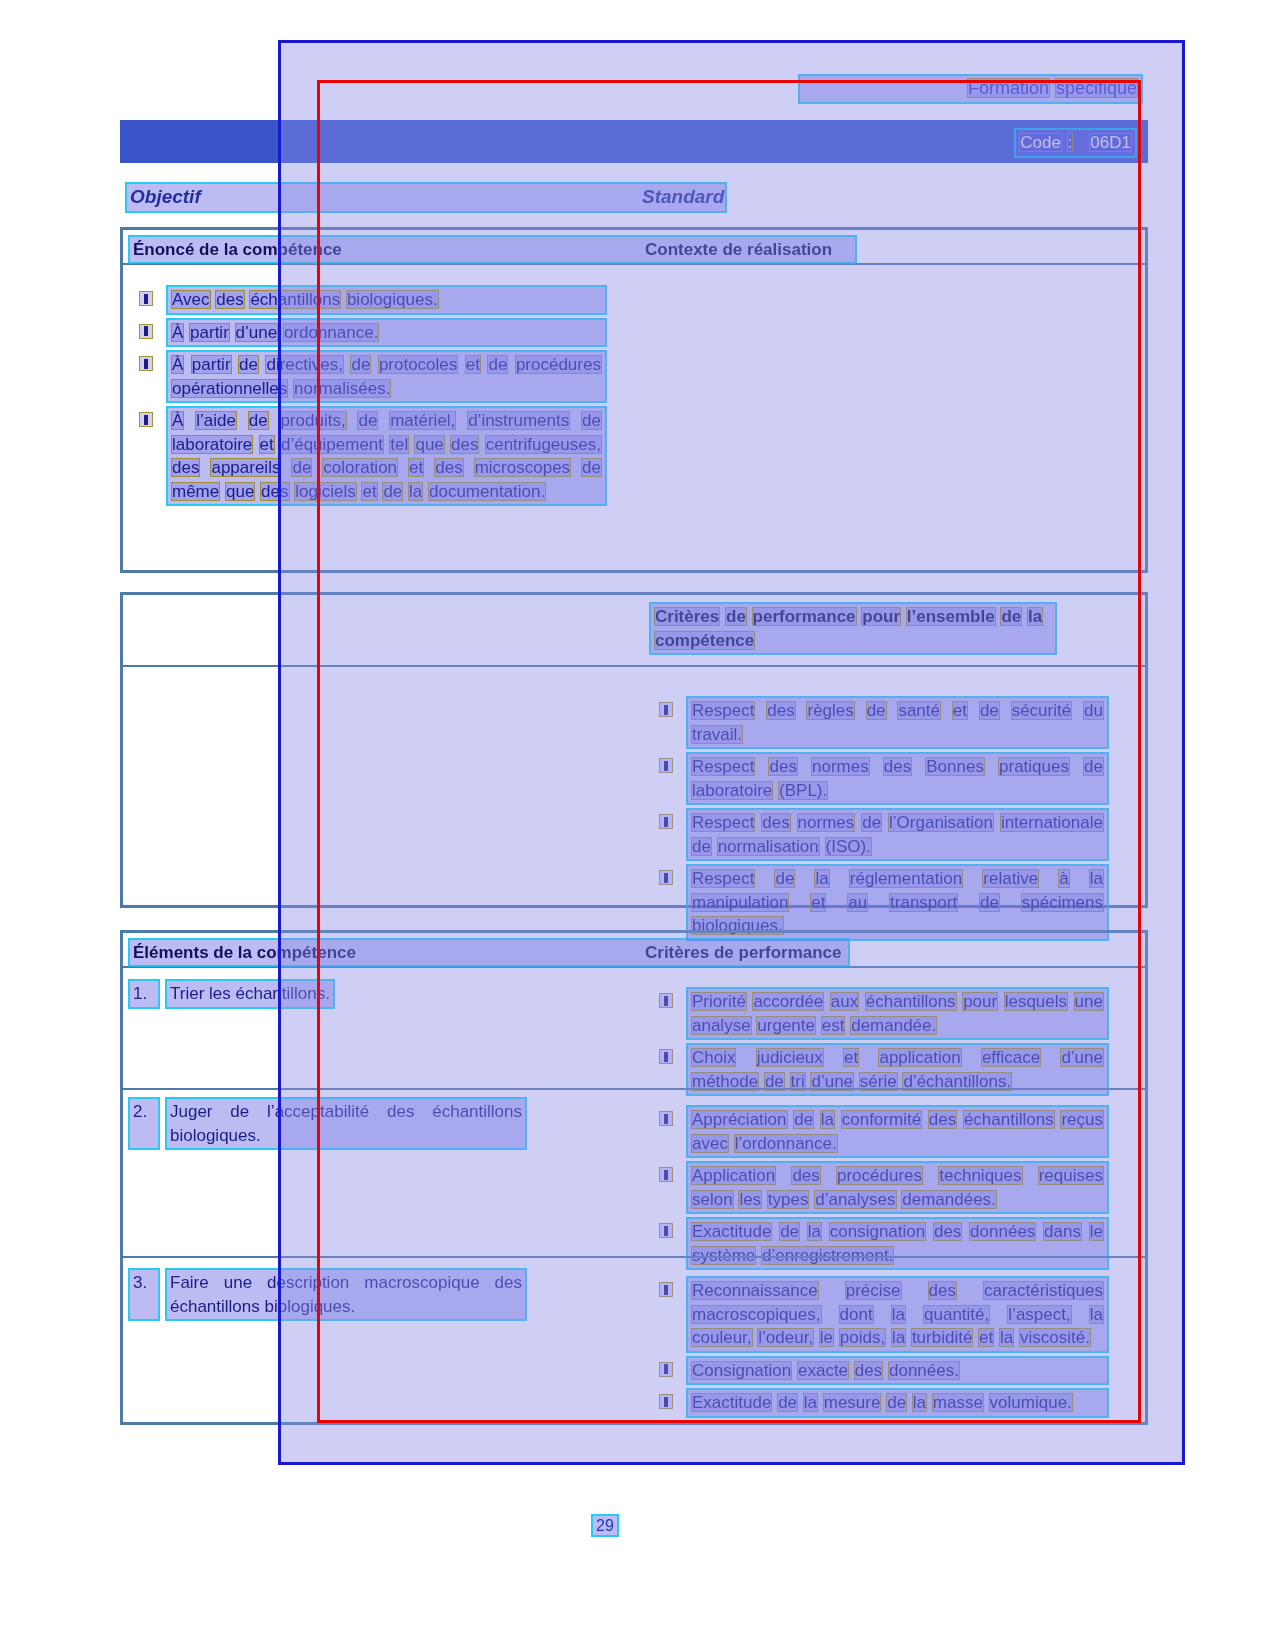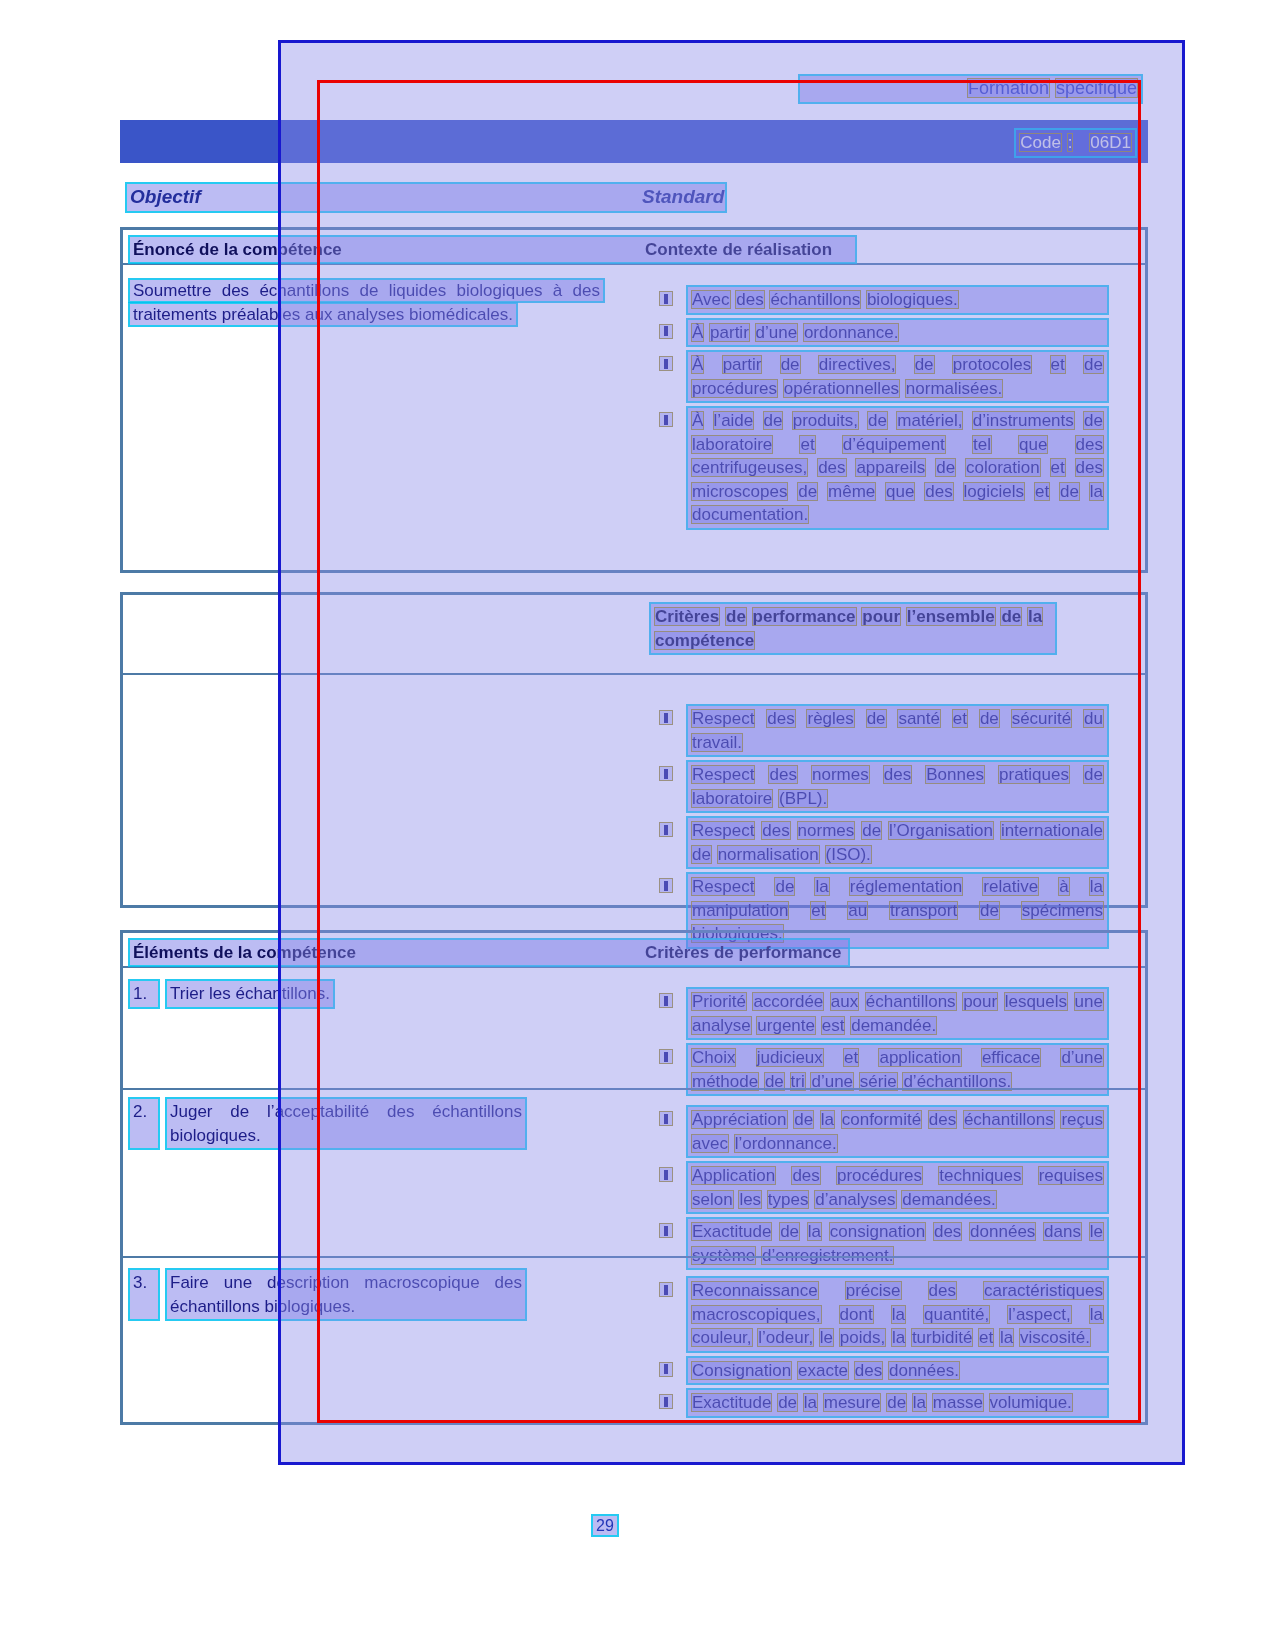--- a/index.html
+++ b/index.html
@@ -38,21 +38,21 @@
   .t3{top:930px;height:495px;}
   .grid{display:grid;grid-template-columns:520px 1fr;box-sizing:border-box;}
   .thead{position:relative;height:35px;border-bottom:2px solid #4d7aa6;box-sizing:border-box;flex:0 0 auto;}
   .strip{position:absolute;left:7px;top:7px;height:25px;}
   .strip-t1{width:725px;} .strip-t3{width:718px;}
   .strip span{position:absolute;top:1px;font-weight:bold;color:#10105c;white-space:nowrap;}
   .sh-l{left:3px;} .sh-r{left:515px;}
   .tbody{flex:1 1 auto;}
   .cell-l{padding:14px 40px 0 7px;box-sizing:border-box;}
   .cell-r{padding:14px 30px 0 8px;box-sizing:border-box;}
-  .t2head{height:80px;border-bottom:2px solid #4d7aa6;flex:0 0 auto;}
+  .t2head{height:72px;border-bottom:2px solid #4d7aa6;flex:0 0 auto;}
   .t2head .cell-r{padding-top:9px;}
   .t2head .bh{font-weight:bold;color:#10105c;display:inline-block;max-width:398px;}
   .t2body{flex:1 1 auto;}
   .t2body .cell-r{padding-top:23px;}
   .row{box-sizing:border-box;}
   .r1{height:120px;}
   .r2{height:168px;border-top:2px solid #4d7aa6;}
   .r3{flex:1 1 auto;border-top:2px solid #4d7aa6;}
   .r1 .cell-l,.r1 .cell-r{padding-top:13px;}
   .r2 .cell-l,.r2 .cell-r{padding-top:9px;}
@@ -92,23 +92,20 @@
   </div>
 
   <div class="tbl t1">
     <div class="thead">
       <div class="strip strip-t1 hlbox">
         <span class="sh-l">Énoncé de la compétence</span>
         <span class="sh-r">Contexte de réalisation</span>
       </div>
     </div>
     <div class="tbody grid">
-      <div class="cell-l">
-        <span class="hl statement">Soumettre des échantillons de liquides biologiques à des traitements préalables aux analyses biomédicales.</span>
-      </div>
       <div class="cell-r">
         <ul class="blist">
           <li>
               <span class="bullet"></span>
               <span class="btext hl wordbox"><span class="w">Avec</span> <span class="w">des</span> <span class="w">échantillons</span> <span class="w">biologiques.</span></span>
             </li>
           <li>
               <span class="bullet"></span>
               <span class="btext hl wordbox"><span class="w">À</span> <span class="w">partir</span> <span class="w">d’une</span> <span class="w">ordonnance.</span></span>
             </li>

